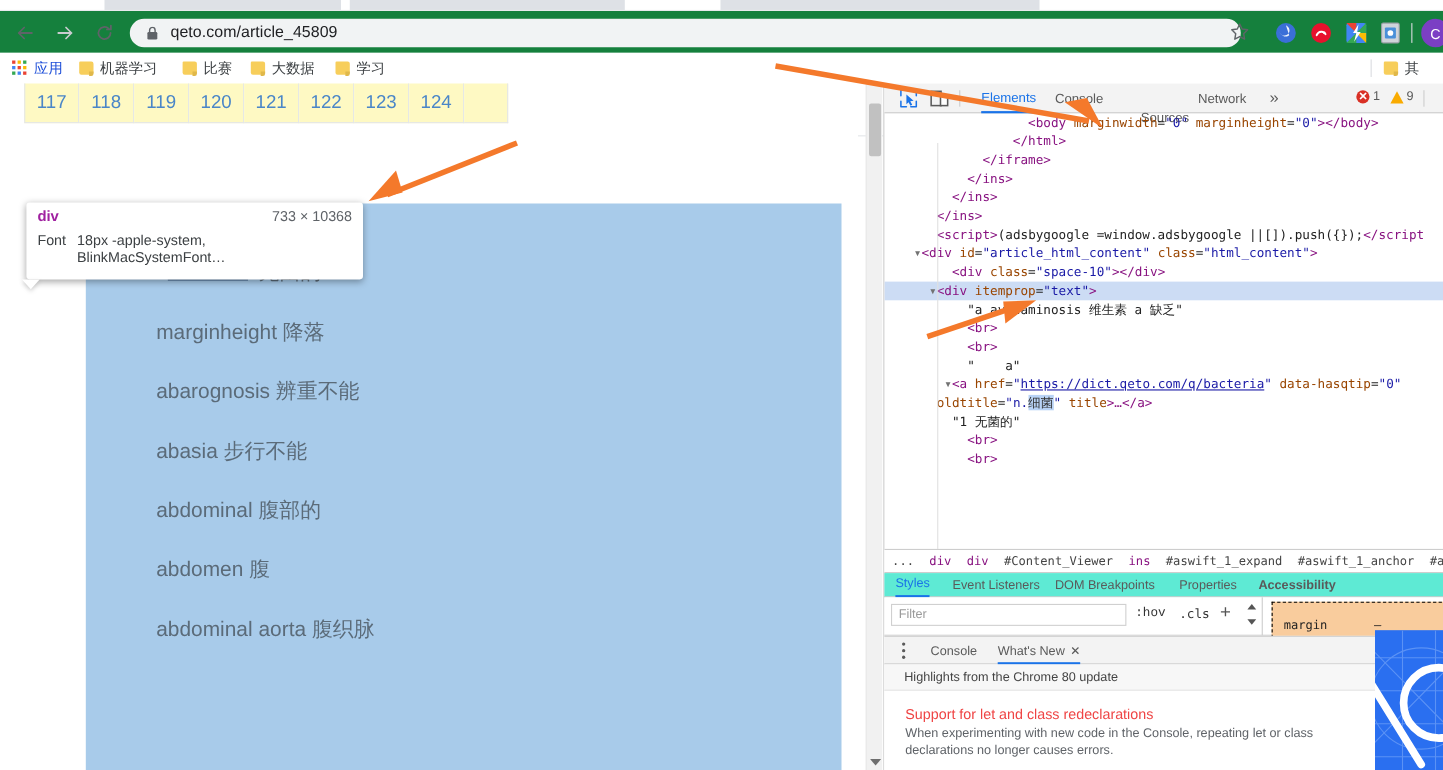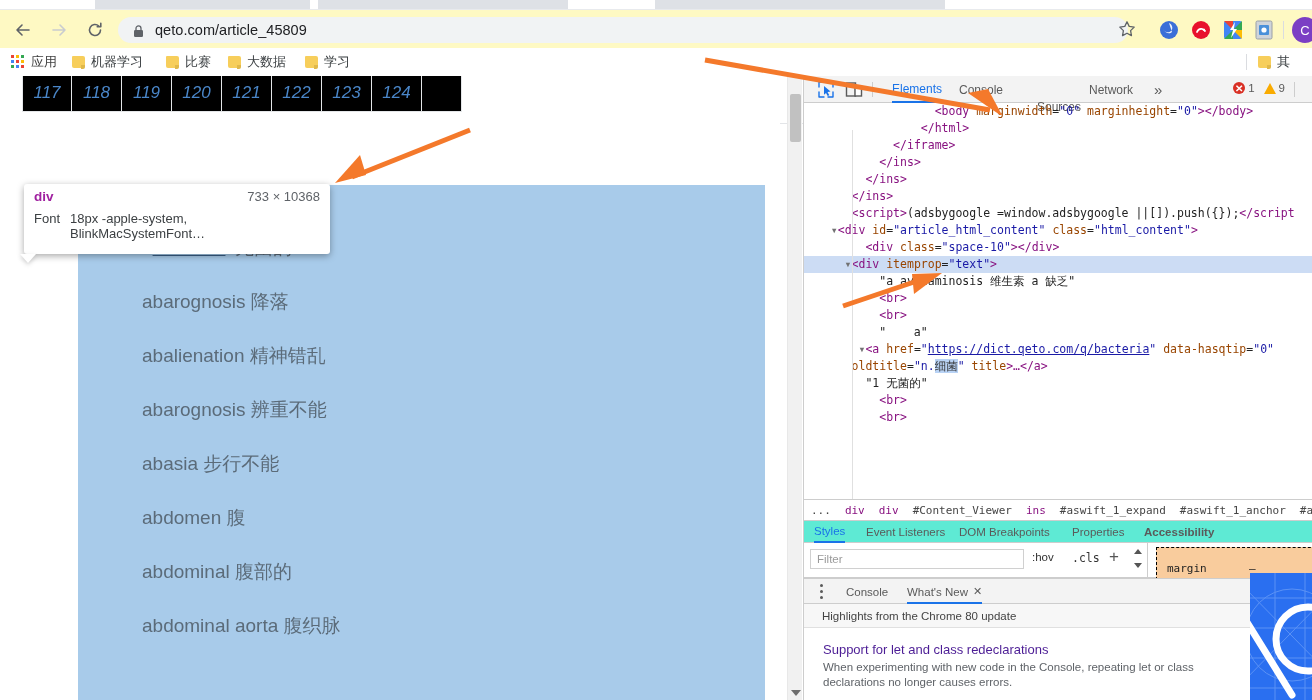--- a/index.html
+++ b/index.html
@@ -8,21 +8,21 @@
     width:1312px; height:700px;
     font-family:"Liberation Sans", sans-serif;
     background:#fff; overflow:hidden; position:relative;
   }
 
   
   #tabstrip { position:absolute; left:0; top:0; width:1312px; height:10px; background:#fff; }
   .tab-stub { position:absolute; top:-18px; height:28px; background:#dee1e6; border-radius:8px 8px 0 0; }
   #tabstrip-divider { position:absolute; left:0; top:9px; width:1312px; height:1px; background:#e8eaed; }
 
-  #toolbar { position:absolute; left:0; top:10px; width:1312px; height:38px; background:#fef9c3; }
+  #toolbar { position:absolute; left:0; top:10px; width:1312px; height:38px; background:#15803d; }
   .nav-btn { position:absolute; top:9px; width:22px; height:22px; display:flex; align-items:center; justify-content:center; }
   .nav-btn svg { display:block; }
   #back-btn { left:12px; }
   #fwd-btn { left:48px; }
   #reload-btn { left:84px; }
 
   #omnibox { position:absolute; left:118px; top:7px; width:1010px; height:26px;
     background:#f1f3f4; border-radius:13px; display:flex; align-items:center; }
   #lock-icon { margin-left:15px; width:11px; height:13px; position:relative; }
   #omnibox-url { margin-left:11px; font-size:14.5px; color:#202124; letter-spacing:0.05px; }
@@ -33,38 +33,38 @@
   #ext-2 { left:1190px; }
   #ext-3 { left:1222px; }
   #ext-4 { left:1253px; }
   #tb-sep { position:absolute; left:1283px; top:11px; width:1px; height:18px; background:#dadce0; }
   #avatar { position:absolute; left:1292px; top:7px; width:26px; height:26px; border-radius:50%;
     background:#7b3fc4; color:#fff; font-size:13px; display:flex; align-items:center; justify-content:center; }
 
   #bookmarks { position:absolute; left:0; top:48px; width:1312px; height:28px; background:#fff; }
   #bm-divider { position:absolute; left:0; top:75px; width:1312px; height:1px; background:#e3e5e8; }
   #apps-grid { position:absolute; left:10px; top:6px; width:16px; height:16px; }
-  #apps-label { position:absolute; left:31px; top:5px; font-size:13px; color:#404040; }
+  #apps-label { position:absolute; left:31px; top:5px; font-size:13px; color:#1d4ed8; }
   .bm-item { position:absolute; top:4px; height:20px; display:flex; align-items:center; }
   .bm-folder { width:13px; height:13px; position:relative; }
   .bm-folder::before { content:""; position:absolute; left:0; top:0; width:13px; height:12px;
     background:#f7ce5b; border-radius:1px 2px 2px 2px; }
   .bm-folder::after { content:""; position:absolute; right:0; bottom:0; width:4px; height:4px;
     background:#e0b84a; border-radius:0 0 2px 0; }
   .bm-text { margin-left:6px; font-size:13px; color:#3c4043; }
   #bm-sep { position:absolute; left:1246px; top:6px; width:1px; height:16px; background:#dadce0; }
   #bm-overflow { position:absolute; left:1258px; top:4px; height:20px; display:flex; align-items:center; }
 
   
   #page { position:absolute; left:0; top:76px; width:780px; height:624px; background:#fff; overflow:hidden; }
 
   #pagination { position:absolute; left:22px; top:-2px; height:40px; display:flex; }
   .page-cell { width:50px; height:38px; border:1px solid #e4e6e8; border-left:none;
     display:flex; align-items:center; justify-content:center;
-    font-size:17px; color:#4a86c8; background:#000000;font-style:italic; }
+    font-size:17px; color:#4a86c8; background:#fef9c3; }
   .page-cell:first-child { border-left:1px solid #e4e6e8; }
   #page-cell-blank { width:40px; }
 
   
   #selection { position:absolute; left:78px; top:109px; width:687px; height:515px; background:#a8cbea; }
 
   #word-list { position:absolute; left:78px; top:109px; width:700px; }
   #headword { padding:10px 0 0 2px; font-size:19px; color:#5a6a78; }
   .word-row { height:54px; display:flex; align-items:center; padding-left:64px;
     font-size:19px; color:#5b6b79; }
@@ -132,21 +132,21 @@
 
   
   #styles-tabs { position:absolute; left:0; top:445px; width:509px; height:22px; background:#5eead4;
     border-bottom:1px solid #cdcdcd; }
   .st-tab { position:absolute; top:0; height:22px; display:flex; align-items:center; font-size:11.5px; color:#5a5a5a; }
   .st-tab.active { color:#1a73e8; border-bottom:2px solid #1a73e8; }
 
   #styles-body { position:absolute; left:0; top:467px; width:509px; height:35px; background:#fff; border-bottom:1px solid #cdcdcd; }
   #filter-input { position:absolute; left:6px; top:6px; width:214px; height:20px; border:1px solid #d0d0d0;
     background:#fff; font-size:11.5px; color:#9a9a9a; display:flex; align-items:center; padding-left:6px; }
-  #hov-btn { position:absolute; left:228px; top:8px; font-family:Liberation Sans, sans-serif; font-size:11.5px; color:#333; }
+  #hov-btn { position:absolute; left:228px; top:8px; font-family:Liberation Mono, monospace; font-size:11.5px; color:#333; }
   #cls-btn { position:absolute; left:268px; top:8px; font-family:"DejaVu Sans Mono", monospace; font-size:11.5px; color:#333; }
   #plus-btn { position:absolute; left:305px; top:4px; font-size:17px; color:#555; }
   #spin-up { position:absolute; left:330px; top:6px; width:0;height:0;
     border-left:4px solid transparent;border-right:4px solid transparent;border-bottom:5px solid #555; }
   #spin-dn { position:absolute; left:330px; top:20px; width:0;height:0;
     border-left:4px solid transparent;border-right:4px solid transparent;border-top:5px solid #555; }
   #styles-vsep { position:absolute; left:343px; top:0; width:1px; height:35px; background:#cdcdcd; }
   #box-model { position:absolute; left:352px; top:4px; width:170px; height:33px;
     border:1px dashed #000; background:#f9cc9d; }
   #bm-label { position:absolute; left:10px; top:14px; font-family:"DejaVu Sans Mono", monospace; font-size:11px; color:#222; }
@@ -159,21 +159,21 @@
   .dot { width:3px; height:3px; background:#5a5a5a; border-radius:50%; margin-bottom:3px; }
   .dw-tab { position:absolute; top:0; height:25px; display:flex; align-items:center; gap:5px;
     font-size:11.5px; color:#5a5a5a; }
   .dw-tab.active { color:#1a73e8; border-bottom:2px solid #1a73e8; }
   #dw-close { font-size:11px; color:#5a5a5a; }
 
   #wn-sub { position:absolute; left:0; top:25px; width:509px; height:24px; background:#f7f7f7;
     border-bottom:1px solid #e0e0e0; display:flex; align-items:center; padding-left:18px;
     font-size:11.5px; color:#444; }
   #wn-body { position:absolute; left:0; top:49px; width:509px; height:73px; background:#fff; padding:14px 0 0 19px; }
-  .wn-title { font-size:13px; color:#4c1d95; margin-bottom:3px; }
+  .wn-title { font-size:13px; color:#ef4444; margin-bottom:3px; }
   .wn-desc { font-size:11.5px; color:#5f6368; line-height:15px; width:390px; margin-bottom:12px; }
   #wn-thumb { position:absolute; left:1250px; top:573px; width:62px; height:127px;
     background:#2a6ff0; overflow:hidden; }
   #wn-thumb svg { position:absolute; left:-30px; top:0; }
 
   
   .arrow { position:absolute; pointer-events:none; }
 </style>
 </head>
 <body>
@@ -307,36 +307,33 @@
   <div id="selection"></div>
   <div id="word-list">
     <div id="headword">a avitaminosis 维生素 a 缺乏</div>
     <div id="entries">
         <div class="word-row">
           <span>a</span>
           <span class="lnk">bacteria</span>
           <span>l 无菌的</span>
         </div>
         <div class="word-row">
-          <span>abarognosis 降落</span>
-        </div>
-        <div class="word-row">
-          <span>abalienation 精神错乱</span>
+          <span>marginheight 降落</span>
         </div>
         <div class="word-row">
           <span>abarognosis 辨重不能</span>
         </div>
         <div class="word-row">
           <span>abasia 步行不能</span>
         </div>
         <div class="word-row">
+          <span>abdominal 腹部的</span>
+        </div>
+        <div class="word-row">
           <span>abdomen 腹</span>
-        </div>
-        <div class="word-row">
-          <span>abdominal 腹部的</span>
         </div>
         <div class="word-row">
           <span>abdominal aorta 腹织脉</span>
         </div>
       </div>
   </div>
 
   <div id="inspect-tip">
     <div class="row">
       <span id="tip-tag">div</span>

